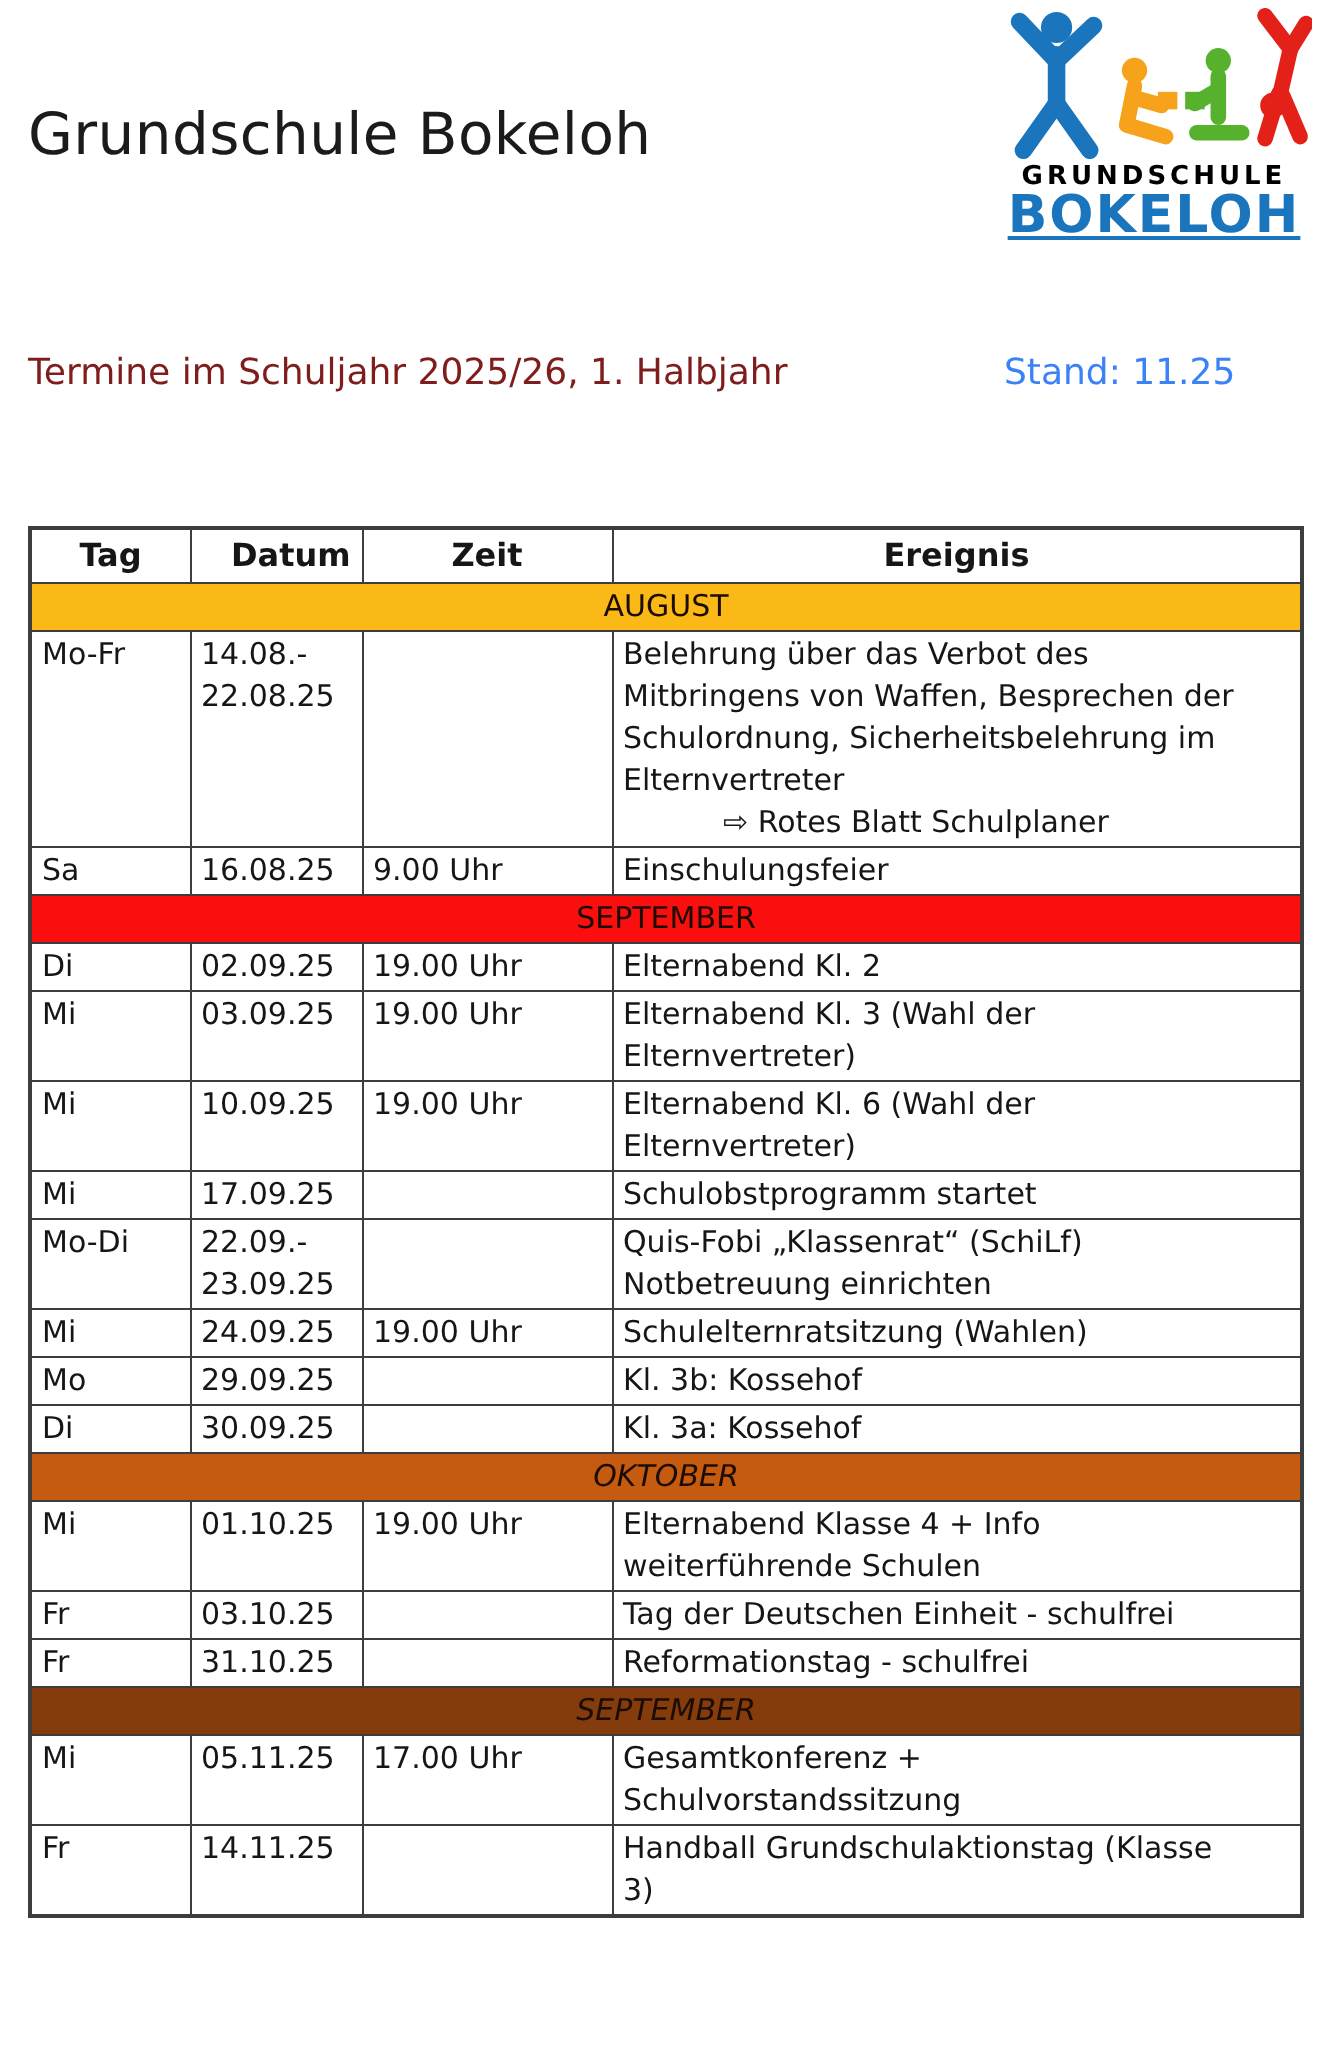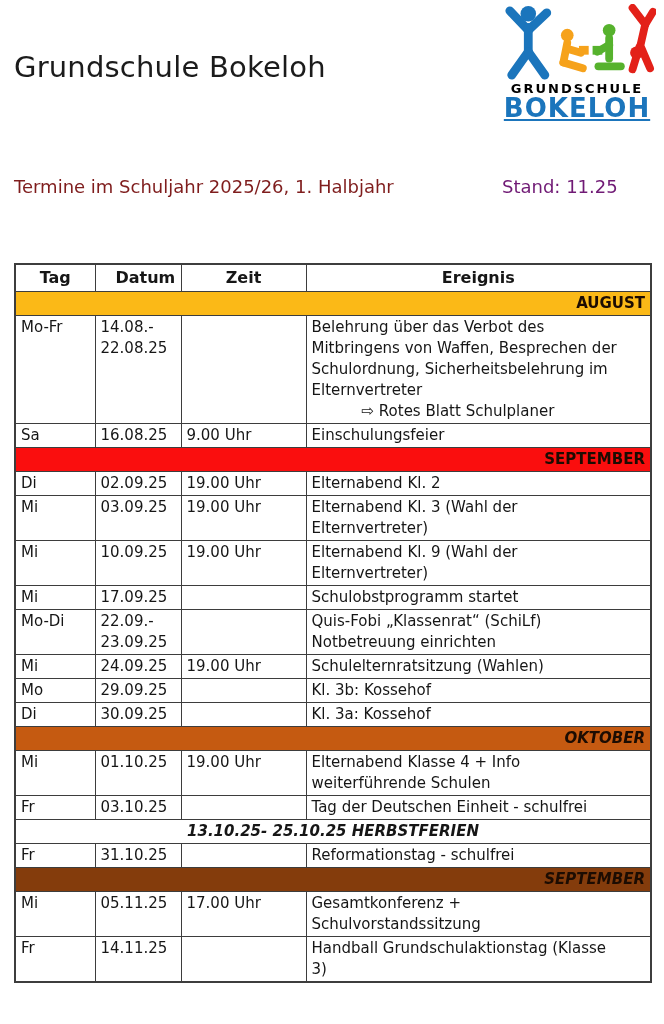--- a/index.html
+++ b/index.html
@@ -14,39 +14,39 @@
     position:absolute;left:14px;top:50px;
     font-size:29px;letter-spacing:0.2px;color:#1b1b1b;
   }
 
   .logo{position:absolute;left:494px;top:4px;width:166px;text-align:center;}
   .logo svg{display:block;margin:0 auto;}
   .logo-line1{font-size:13px;font-weight:bold;letter-spacing:2px;color:#000000;margin-top:1px;}
   .logo-line2{font-size:26px;font-weight:bold;letter-spacing:1px;color:#1b75bc;line-height:24px;text-decoration:underline;}
 
   .subtitle{position:absolute;left:14px;top:176px;font-size:18px;color:#7f1d1d;}
-  .stand{position:absolute;left:502px;top:176px;font-size:18px;color:#701a75;}
+  .stand{position:absolute;left:502px;top:176px;font-size:18px;color:#3b82f6;}
 
   table.schedule{
     position:absolute;left:14px;top:263px;width:636px;
     border-collapse:collapse;table-layout:fixed;
     border:2px solid #3d3d3d;
   }
   table.schedule td,table.schedule th{
     border:1px solid #3d3d3d;vertical-align:top;
     font-size:15px;line-height:21px;padding:1px 5px;
     overflow:hidden;
   }
   table.schedule th{
     font-size:16px;font-weight:bold;text-align:center;
     padding:3px 20px;line-height:20px;background:#fff;
   }
   td.month{
-    text-align:right;font-size:23px;line-height:27px;
-    padding:2px 0;color:#1c0c02;font-weight:bold;
+    text-align:center;font-size:23px;line-height:27px;
+    padding:2px 0;color:#1c0c02;font-weight:normal;
   }
   td.month.it{font-style:italic;margin-top:32px;}
   td.ferien{
     text-align:center;font-weight:bold;font-style:italic;
     font-size:16px;line-height:20px;padding:1px 0;
   }
   .arrow-line{padding-left:50px;}
 </style>
 </head>
 <body>
@@ -185,21 +185,21 @@
           <td>
             <div>Mi</div>
           </td>
           <td>
             <div>10.09.25</div>
           </td>
           <td>
             <div>19.00 Uhr</div>
           </td>
           <td>
-            <div>Elternabend Kl. 9 (Wahl der</div>
+            <div>Elternabend Kl. 6 (Wahl der</div>
             <div>Elternvertreter)</div>
           </td>
         </tr>
         <tr>
           <td>
             <div>Mi</div>
           </td>
           <td>
             <div>17.09.25</div>
           </td>
@@ -284,23 +284,20 @@
           </td>
           <td>
             <div>03.10.25</div>
           </td>
           <td>&nbsp;</td>
           <td>
             <div>Tag der Deutschen Einheit - schulfrei</div>
           </td>
         </tr>
         <tr>
-          <td colspan="4" class="ferien">13.10.25- 25.10.25 HERBSTFERIEN</td>
-        </tr>
-        <tr>
           <td>
             <div>Fr</div>
           </td>
           <td>
             <div>31.10.25</div>
           </td>
           <td>&nbsp;</td>
           <td>
             <div>Reformationstag - schulfrei</div>
           </td>

